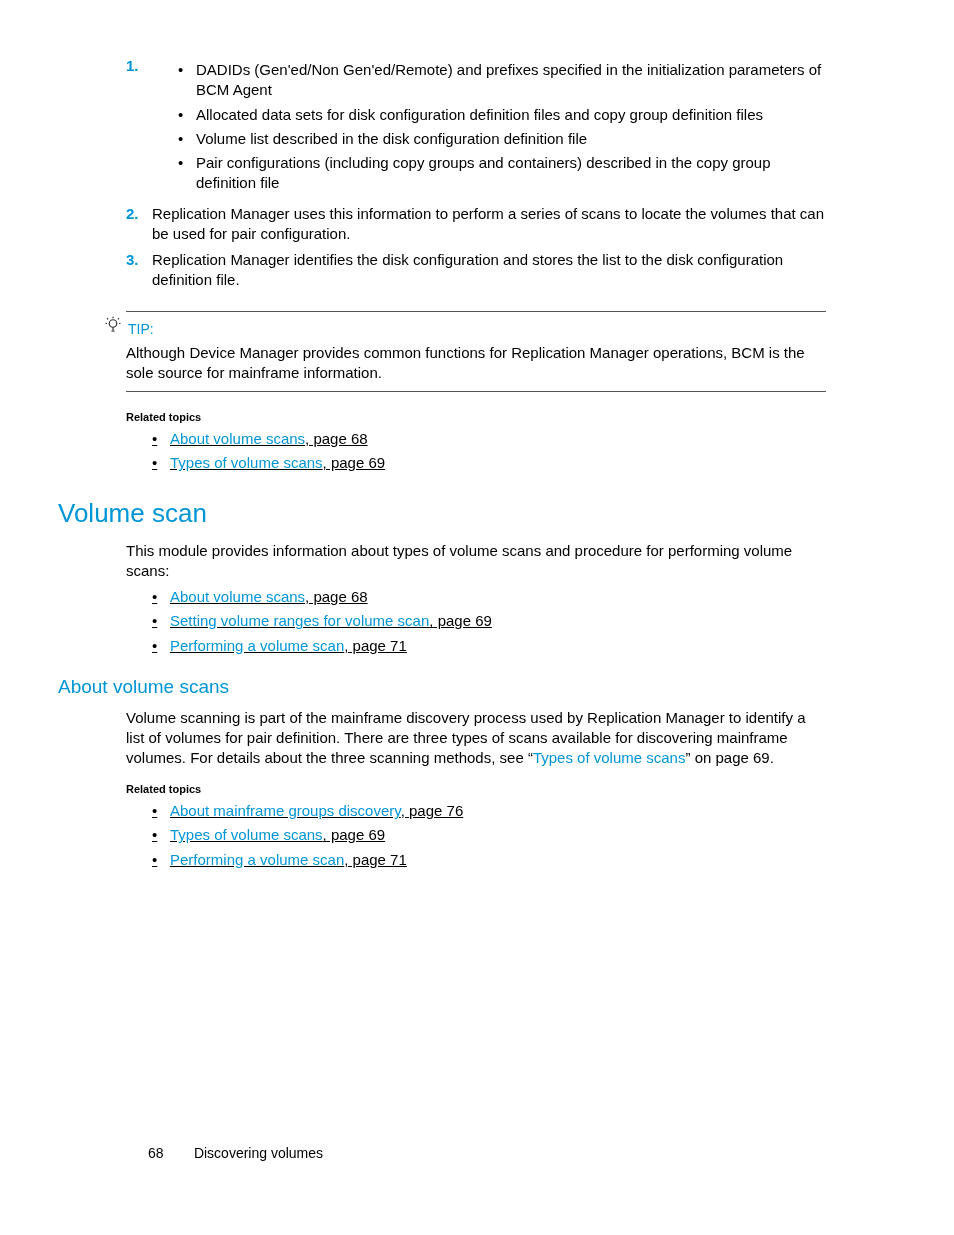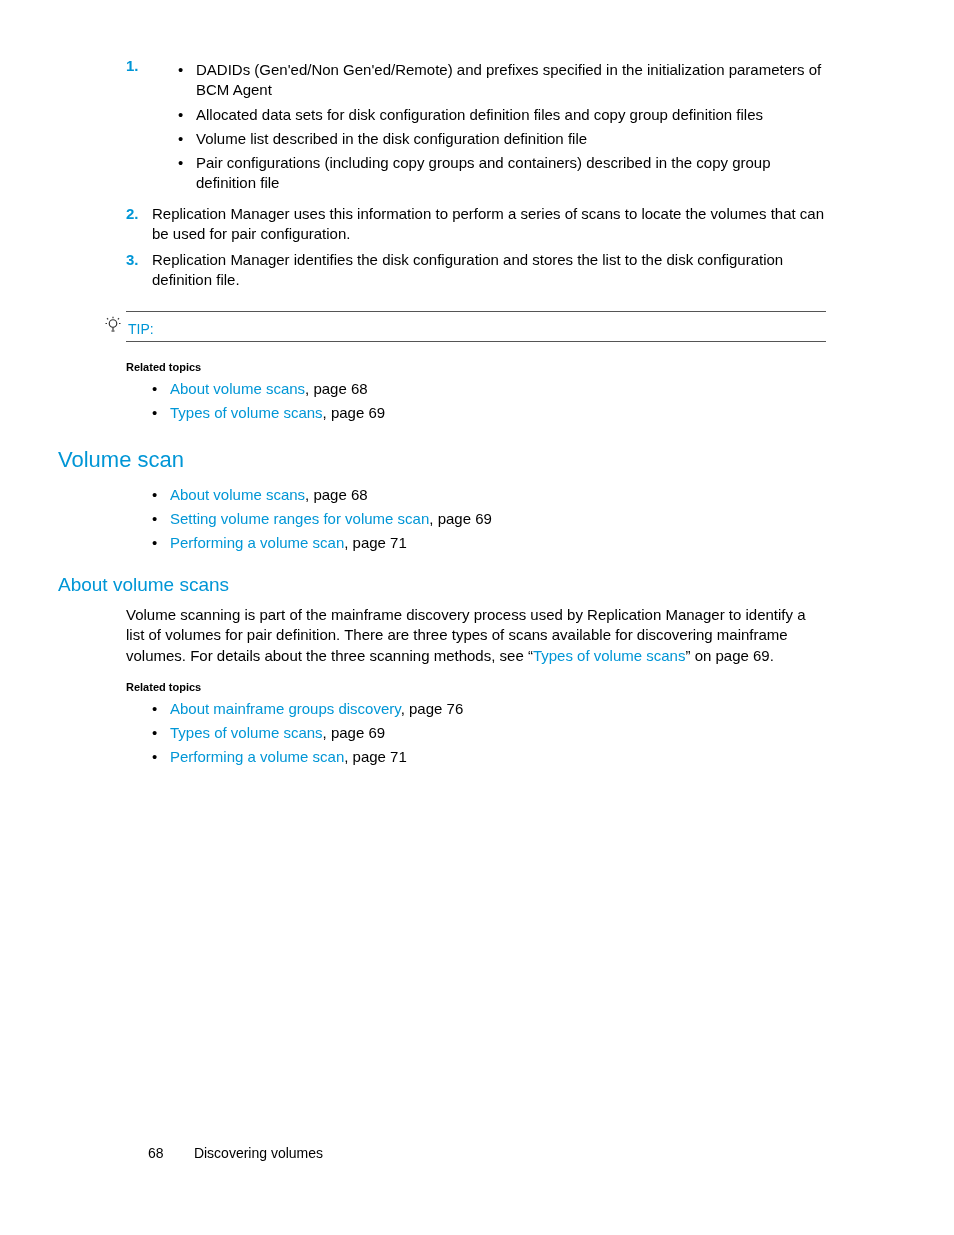--- a/index.html
+++ b/index.html
@@ -60,20 +60,21 @@
     flex: 1;
   }
   ul.linklist {
     list-style: none;
     margin: 4px 0 10px 0;
     padding: 0 0 0 26px;
   }
   ul.linklist > li {
     display: flex;
     margin: 0 0 4px 0;
+    text-decoration: underline;
   }
   ul.linklist > li::before {
     content: "•";
     flex: 0 0 18px;
     color: #000;
   }
   ul.linklist > li > .litext { flex: 1; }
   .link {
     color: #0096d6;
   }
@@ -110,21 +111,21 @@
   .tiptext {
     margin: 2px 0 8px 0;
   }
   .related-heading {
     font-weight: bold;
     font-size: 11px;
     margin: 14px 0 4px 0;
   }
   .h1 {
     color: #0096d6;
-    font-size: 22px;
+    font-size: 26px;
     font-weight: normal;
     margin: 22px 0 10px -68px;
   }
   .h2 {
     color: #0096d6;
     font-size: 19px;
     font-weight: normal;
     margin: 18px 0 8px -68px;
   }
   .para {
@@ -188,34 +189,36 @@
             <line x1="10" y1="20" x2="14" y2="20"></line>
             <line x1="12" y1="1" x2="12" y2="3"></line>
             <line x1="4" y1="10" x2="2" y2="10"></line>
             <line x1="22" y1="10" x2="20" y2="10"></line>
             <line x1="5.5" y1="4.5" x2="4" y2="3"></line>
             <line x1="18.5" y1="4.5" x2="20" y2="3"></line>
           </svg>
         </span>
         <span class="tiplabel">TIP:</span>
       </div>
+      <div class="tiptext">Although Device Manager provides common functions for Replication Manager operations, BCM is the sole source for mainframe information.</div>
       <hr class="tiprule">
     </div>
 
     <div class="related-heading">Related topics</div>
     <ul class="linklist">
       <li>
           <span class="litext"><span class="link">About volume scans</span><span>, page 68</span></span>
         </li>
       <li>
           <span class="litext"><span class="link">Types of volume scans</span><span>, page 69</span></span>
         </li>
     </ul>
 
     <div class="h1">Volume scan</div>
+    <div class="para">This module provides information about types of volume scans and procedure for performing volume scans:</div>
     <ul class="linklist">
       <li>
           <span class="litext"><span class="link">About volume scans</span><span>, page 68</span></span>
         </li>
       <li>
           <span class="litext"><span class="link">Setting volume ranges for volume scan</span><span>, page 69</span></span>
         </li>
       <li>
           <span class="litext"><span class="link">Performing a volume scan</span><span>, page 71</span></span>
         </li>

